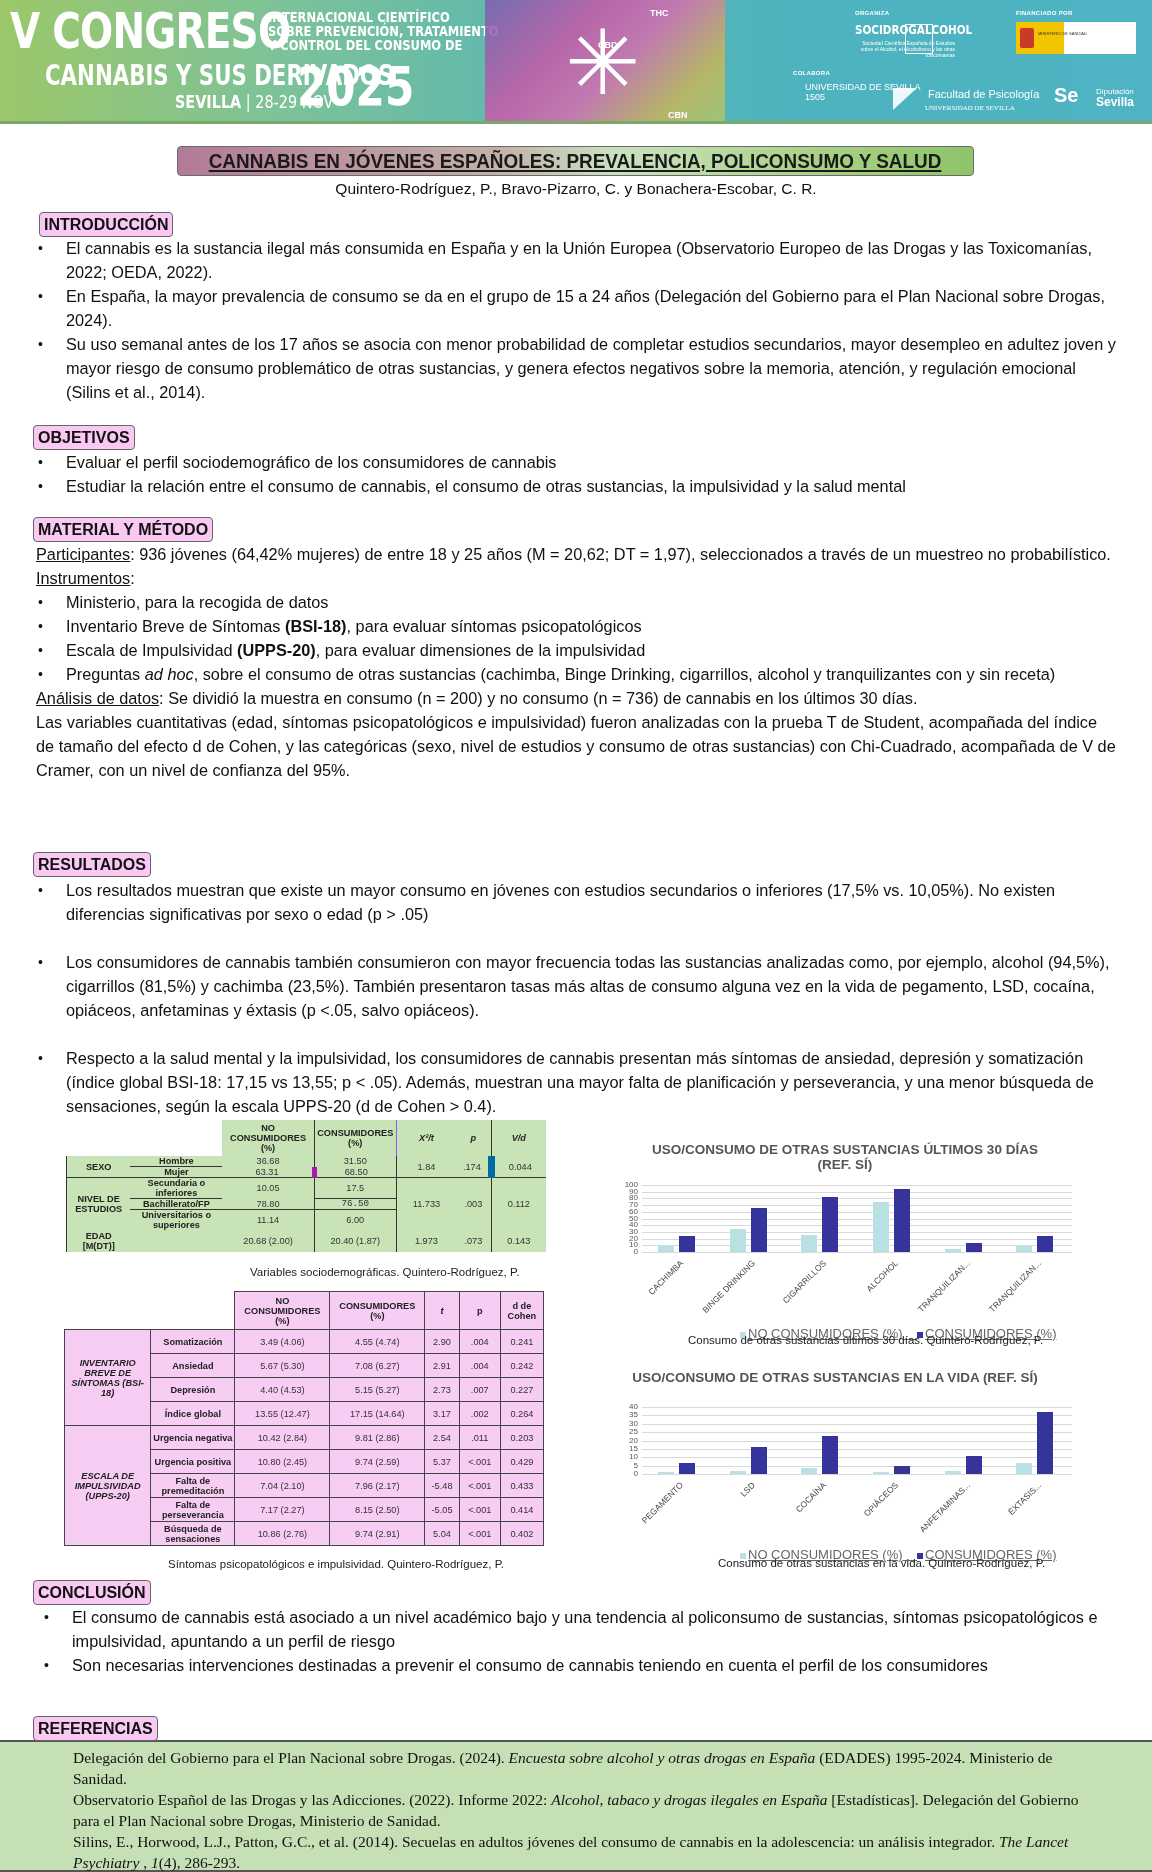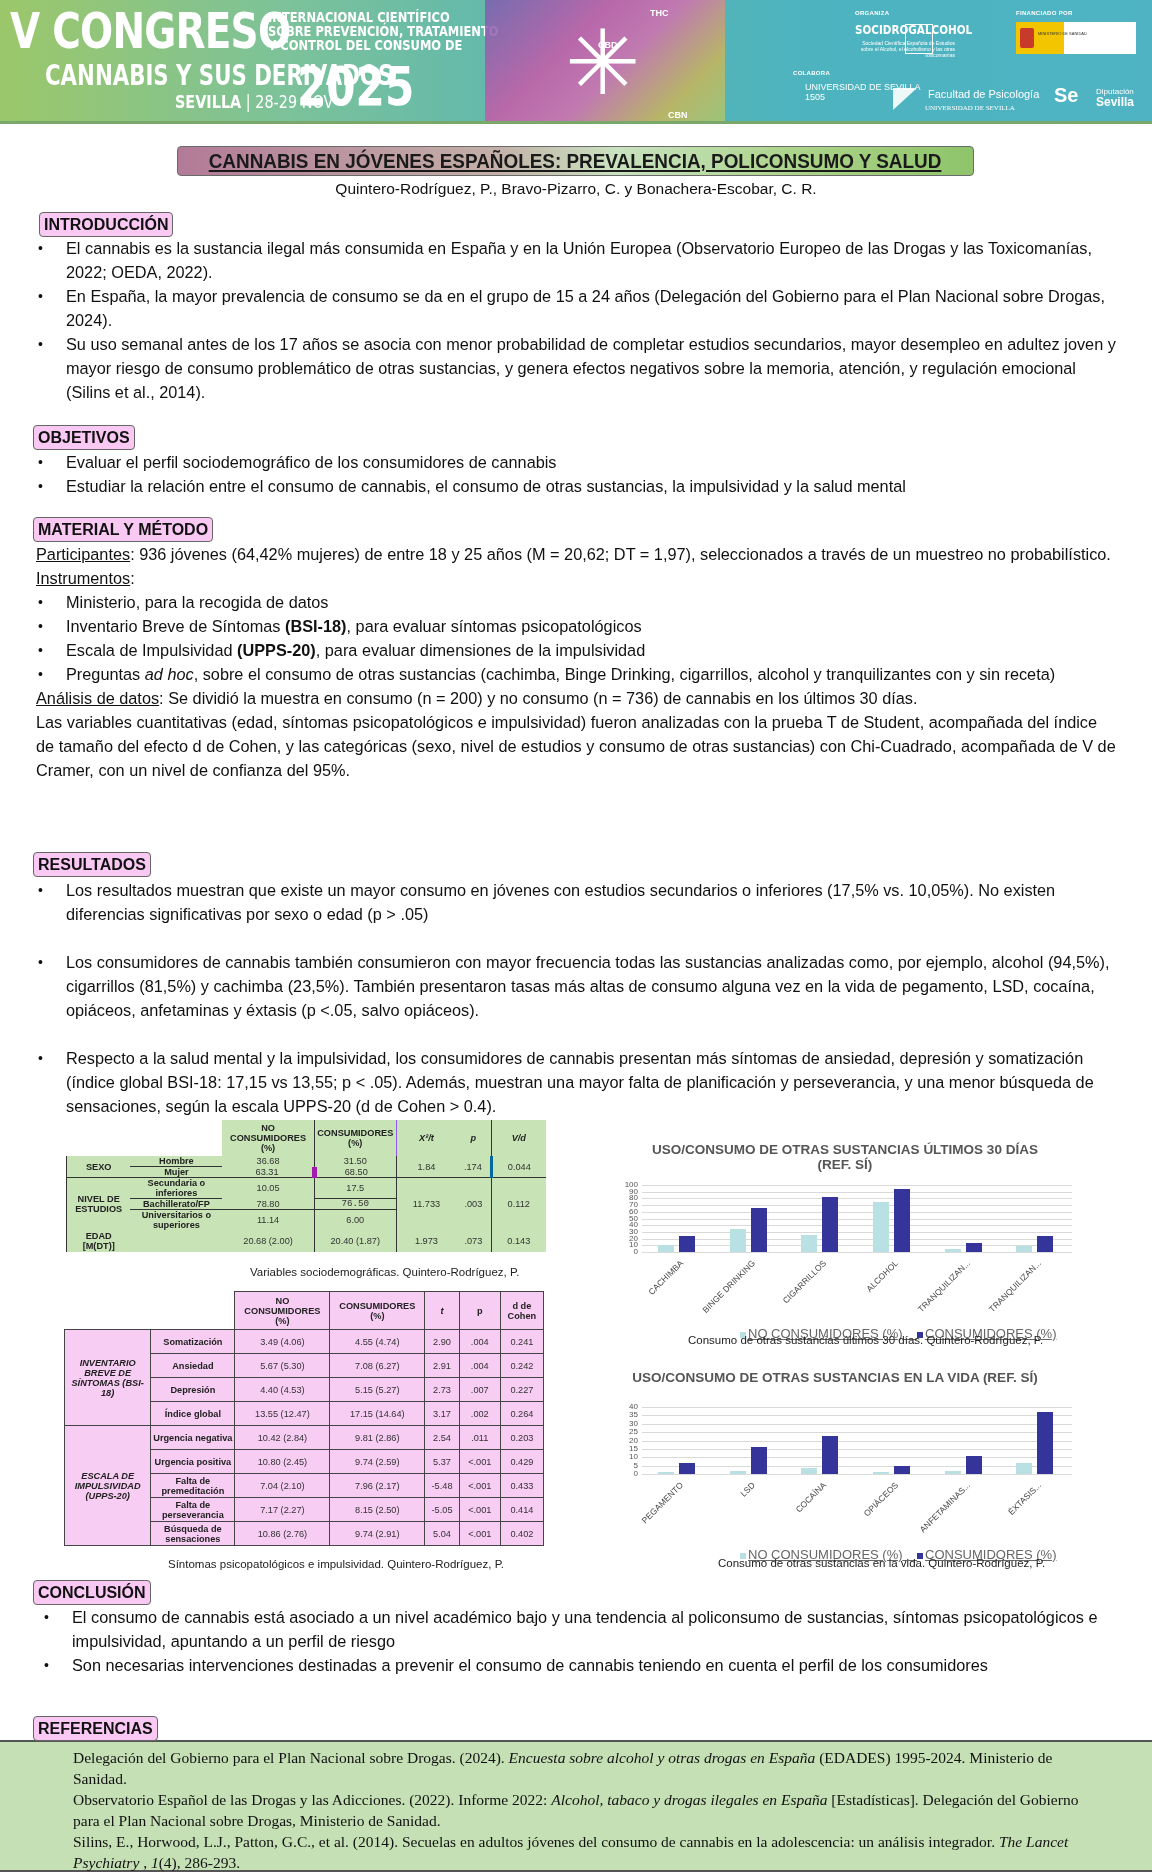--- a/index.html
+++ b/index.html
@@ -195,21 +195,21 @@
     <td class="g hd it">p</td>
     <td class="g hd it" style="border-left:1px solid #333;">V/d</td>
   </tr>
   <tr>
     <td class="g rh" rowspan="2" style="border-left:1px solid #333;">SEXO</td>
     <td class="g rh" style="border-bottom:1px solid #333;">Hombre</td>
     <td class="g" style="border-right:1px solid #333;">36.68</td>
     <td class="g">31.50</td>
     <td class="g" rowspan="2" style="border-left:1px solid #333;">1.84</td>
     <td class="g" rowspan="2">.174</td>
-    <td class="g" rowspan="2" style="border-left:3px solid #0369a1;margin-left:48px;">0.044</td>
+    <td class="g" rowspan="2" style="border-left:7px solid #0369a1;margin-left:48px;">0.044</td>
   </tr>
   <tr>
     <td class="g rh" style="border-bottom:1px solid #333;">Mujer</td>
     <td class="g" style="border-right:5px solid #a21caf;border-bottom:1px solid #333;">63.31</td>
     <td class="g" style="border-bottom:1px solid #333;">68.50</td>
   </tr>
   <tr>
     <td class="g rh" rowspan="3" style="border-left:1px solid #333;border-top:1px solid #333;">NIVEL DE ESTUDIOS</td>
     <td class="g rh" style="height:20px;border-bottom:1px solid #333;">Secundaria o inferiores</td>
     <td class="g" style="border-right:1px solid #333;">10.05</td>

